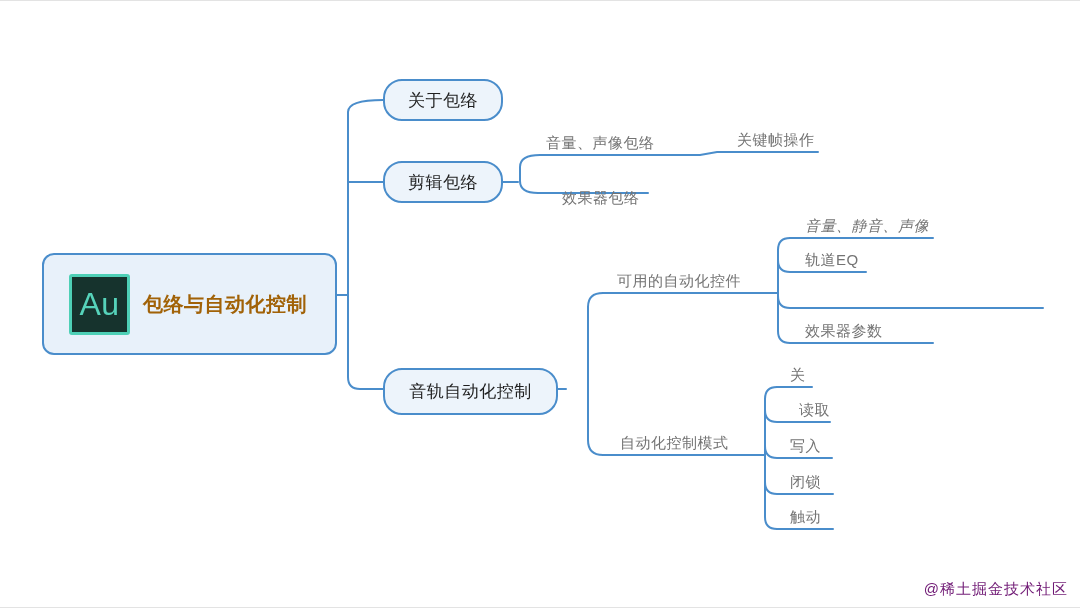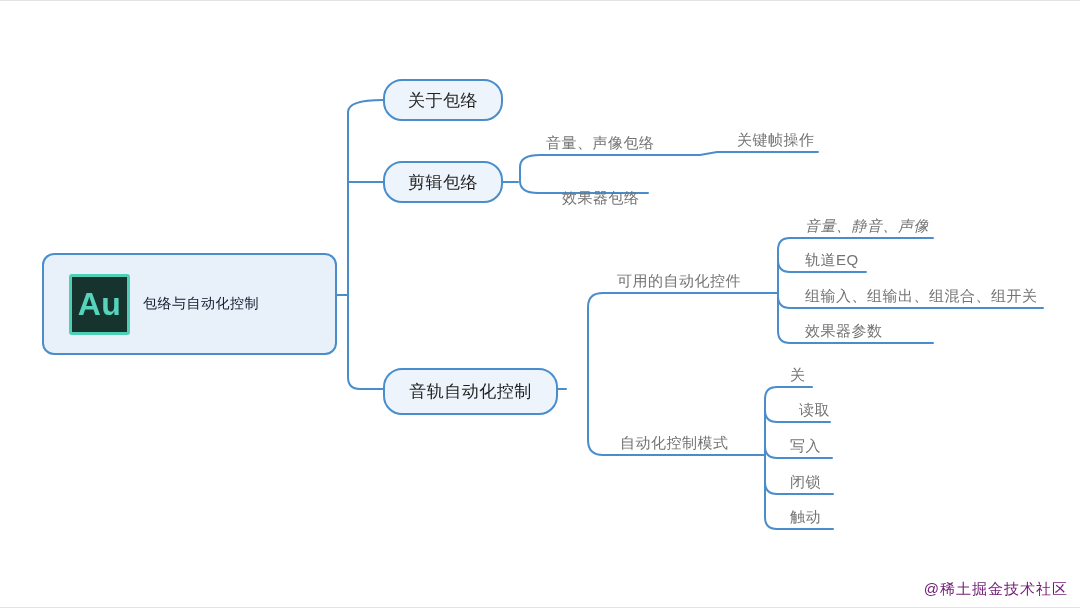--- a/index.html
+++ b/index.html
@@ -16,27 +16,27 @@
     background:#edf4fb;border:2px solid #4a8dcb;
     display:flex;align-items:center;justify-content:center;
     color:#1f1f1f;font-size:17px;letter-spacing:.5px;
     cursor:default;
   }
   .pill{border-radius:19px;}
   .root{
     border-radius:12px;background:#e8f1fa;border-width:2.5px;
     justify-content:flex-start;padding-left:25px;gap:13px;
   }
-  .root .title{font-size:14px;color:#0f172a;}
+  .root .title{font-size:20px;color:#a16207;font-weight:bold;}
   .logo{
     width:61px;height:61px;box-sizing:border-box;flex:0 0 auto;
     background:#16332d;border:3px solid #4ed0b6;border-radius:3px;
     display:flex;align-items:center;justify-content:center;
   }
-  .logo span{color:#56d3ba;font-size:32px;font-weight:bold;line-height:1;}
+  .logo span{color:#56d3ba;font-size:32px;font-weight:normal;line-height:1;}
   
   .linetopic{
     position:absolute;color:#737373;font-size:15px;letter-spacing:.5px;
     white-space:nowrap;line-height:18px;cursor:default;
   }
   .watermark{
     position:absolute;right:12px;bottom:9px;
     color:#701a75;font-size:15px;letter-spacing:1px;
   }
 </style>
@@ -100,21 +100,20 @@
 
   <div class="linetopic" style="left:546px;top:134px;">音量、声像包络</div>
   <div class="linetopic" style="left:737px;top:131px;">关键帧操作</div>
   <div class="linetopic" style="left:562px;top:172px;margin-top:17px;">效果器包络</div>
 
   <div class="linetopic" style="left:617px;top:272px;">可用的自动化控件</div>
   <div class="linetopic" style="left:620px;top:434px;">自动化控制模式</div>
 
   <div class="linetopic" style="left:805px;top:217px;font-style:italic;">音量、静音、声像</div>
   <div class="linetopic" style="left:805px;top:251px;">轨道EQ</div>
-  <div class="linetopic" style="left:805px;top:287px;">组输入、组输出、组混合、组开关</div>
   <div class="linetopic" style="left:805px;top:322px;">效果器参数</div>
 
   <div class="linetopic" style="left:790px;top:366px;">关</div>
   <div class="linetopic" style="left:790px;top:401px;margin-left:9px;">读取</div>
   <div class="linetopic" style="left:790px;top:437px;">写入</div>
   <div class="linetopic" style="left:790px;top:473px;">闭锁</div>
   <div class="linetopic" style="left:790px;top:508px;">触动</div>
 
   <div class="watermark">@稀土掘金技术社区</div>
 </div>

